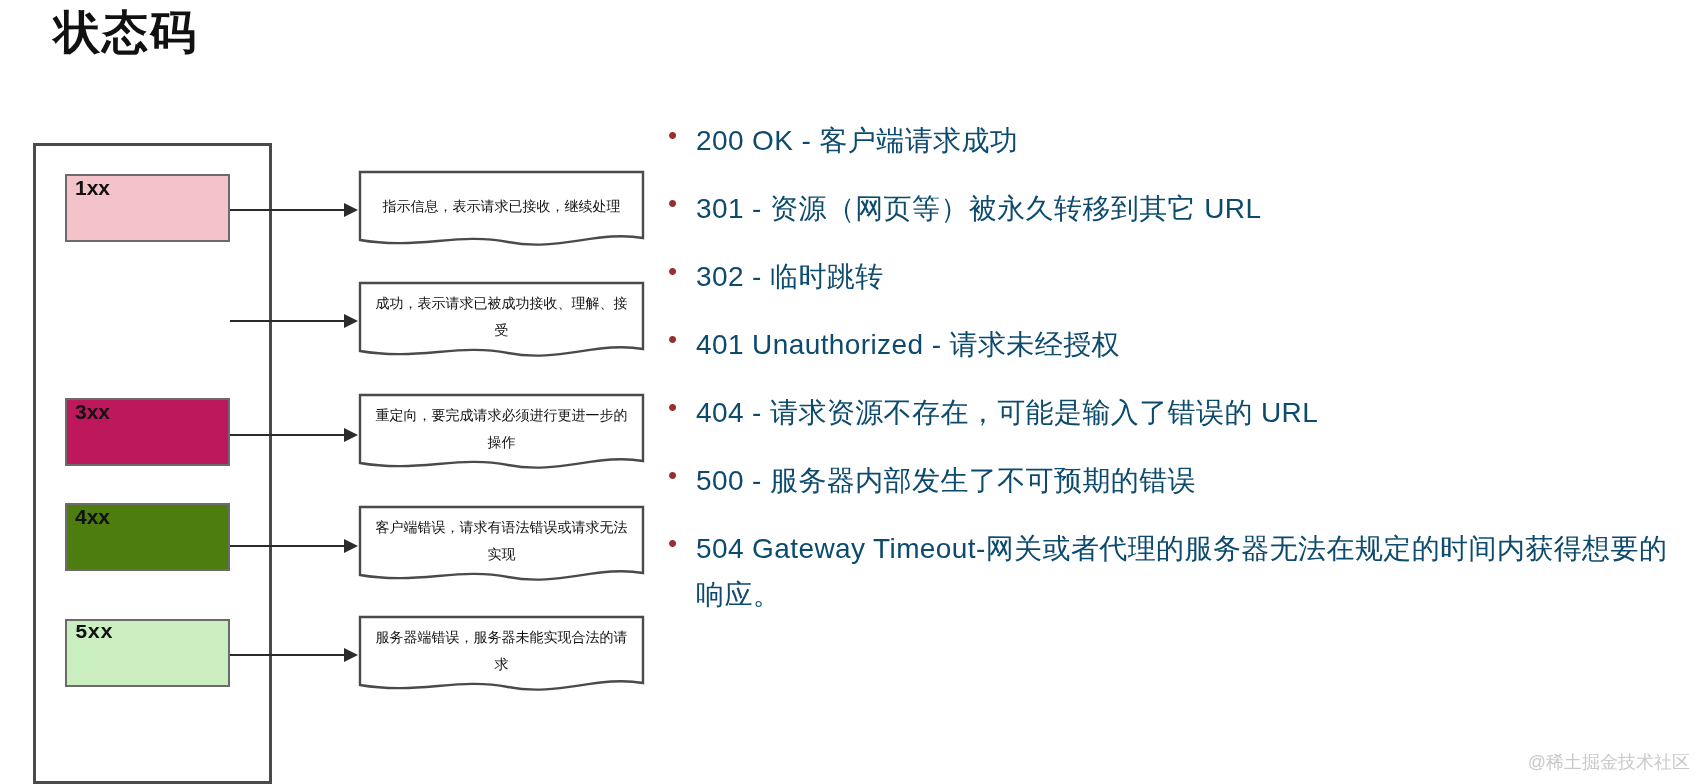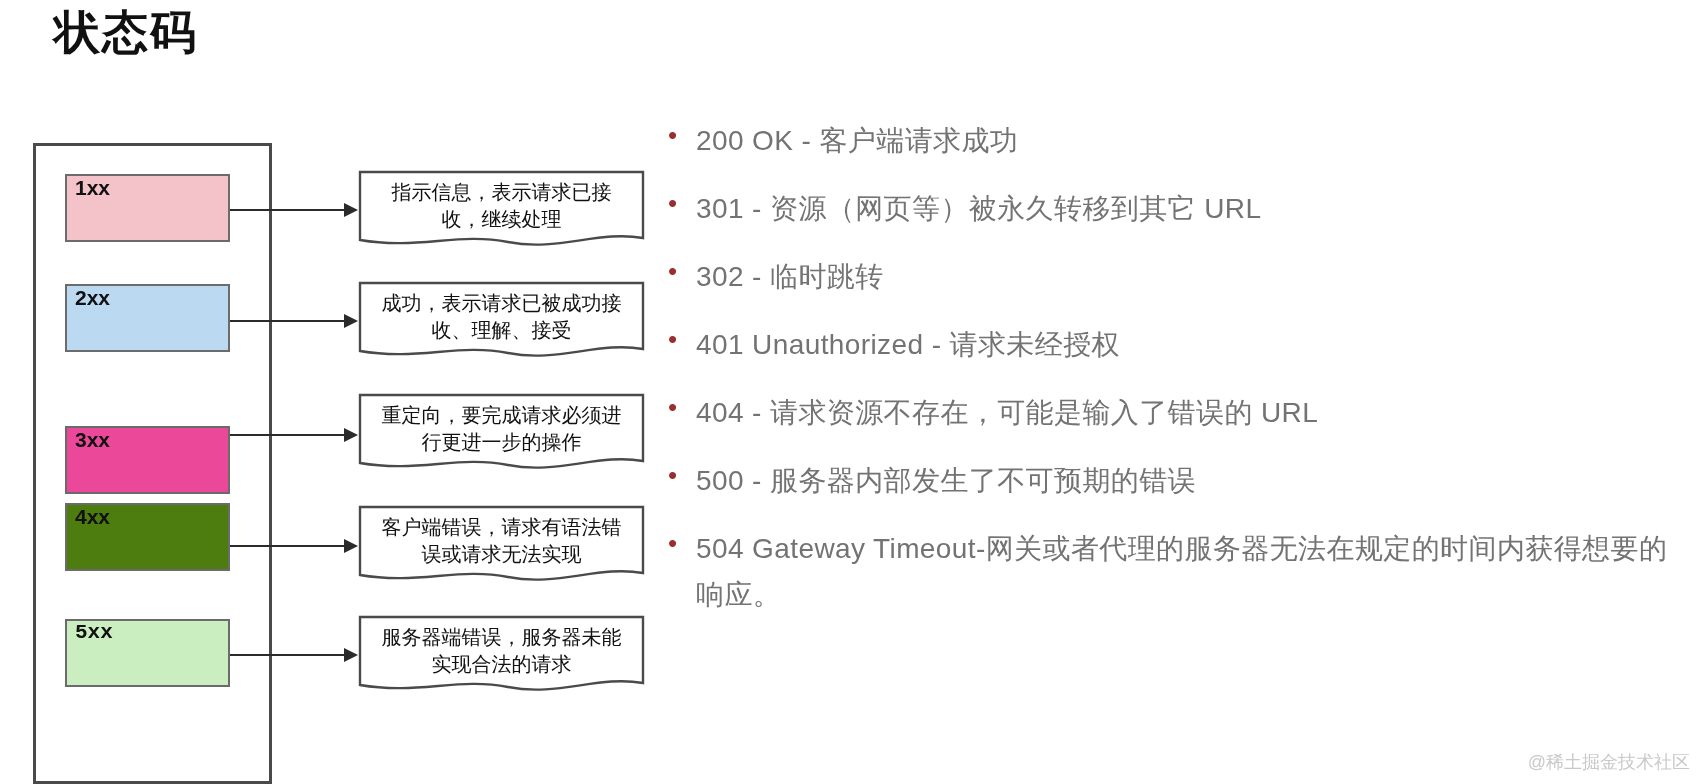--- a/index.html
+++ b/index.html
@@ -58,21 +58,21 @@
     border: 2px solid #6b6b6b;
     box-sizing: border-box;
     display: flex;
     padding-left: 8px;
     font-size: 21px;
     font-weight: bold;
     color: #111111;
   }
   .code-box.c1 { top: 31px;  background: #f4c2c9; }
   .code-box.c2 { top: 141px; background: #bcd9f2; }
-  .code-box.c3 { top: 255px; background: #ec4899; margin-top: 28px; }
+  .code-box.c3 { top: 255px; background: #be185d; }
   .code-box.c4 { top: 360px; background: #4d7c0f; }
   .code-box.c5 { top: 476px; background: #cbeec0; font-family: Liberation Mono, monospace; }
 
   
   .arrow {
     position: absolute;
     left: 197px;
     height: 2px;
     width: 126px;
     background: #2b2b2b;
@@ -108,21 +108,21 @@
   .note .note-text {
     position: absolute;
     left: 0;
     top: 6px;
     width: 287px;
     height: 60px;
     display: flex;
     align-items: center;
     justify-content: center;
     text-align: center;
-    font-size: 20px;
+    font-size: 14px;
     line-height: 27px;
     color: #111111;
     padding: 0 14px;
     box-sizing: border-box;
   }
   .note.n1 { top: 27px; }
   .note.n2 { top: 138px; }
   .note.n3 { top: 250px; }
   .note.n4 { top: 362px; }
   .note.n5 { top: 472px; }
@@ -145,21 +145,21 @@
     color: #9b2d2d;
     font-size: 26px;
     line-height: 34px;
     text-align: left;
     padding-left: 8px;
     box-sizing: border-box;
   }
   .bullet-text {
     font-size: 28px;
     line-height: 46px;
-    color: #737373;
+    color: #0c4a6e;
     letter-spacing: 0.4px;
   }
 
   
   #watermark {
     position: absolute;
     right: 18px;
     bottom: 10px;
     font-size: 18px;
     color: #c9c9c9;
@@ -179,23 +179,20 @@
     <span>1xx</span>
   </div>
   <div class="arrow a1"></div>
   <div class="note n1">
     <svg class="note-svg" viewBox="0 0 287 82" preserveAspectRatio="none">
       <path d="M2,2 L285,2 L285,68 C240,60 200,82 150,72 C100,62 60,80 2,70 Z" fill="none" stroke="#4a4a4a" stroke-width="2.4"></path>
     </svg>
     <div class="note-text">指示信息，表示请求已接收，继续处理</div>
   </div>
 
-  <div class="code-box c2">
-    <span>2xx</span>
-  </div>
   <div class="arrow a2"></div>
   <div class="note n2">
     <svg class="note-svg" viewBox="0 0 287 82" preserveAspectRatio="none">
       <path d="M2,2 L285,2 L285,68 C240,60 200,82 150,72 C100,62 60,80 2,70 Z" fill="none" stroke="#4a4a4a" stroke-width="2.4"></path>
     </svg>
     <div class="note-text">成功，表示请求已被成功接收、理解、接受</div>
   </div>
 
   <div class="code-box c3">
     <span>3xx</span>

